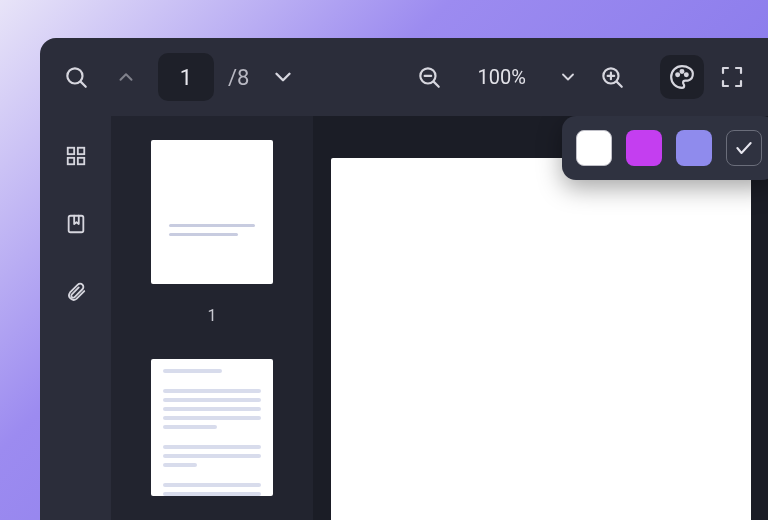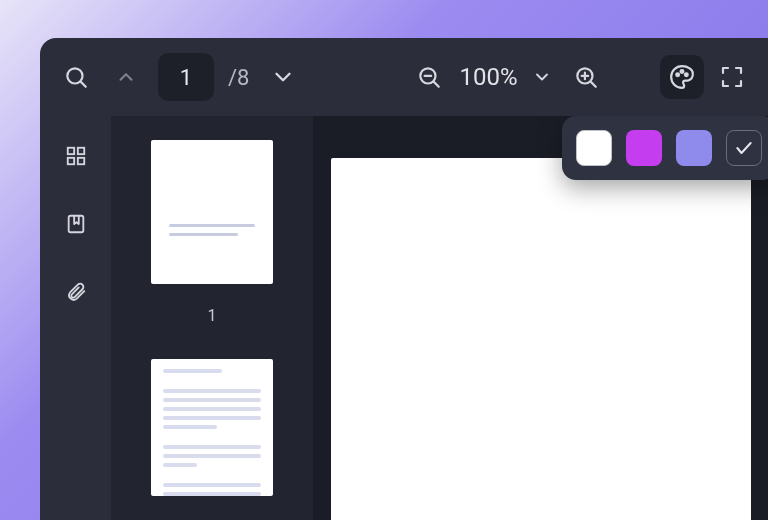--- a/index.html
+++ b/index.html
@@ -44,23 +44,23 @@
     color: #e8e8ee;
     font-size: 22px;
     margin-left: 4px;
   }
   .tb-page-total {
     font-size: 22px;
     color: #b8b8c2;
     margin: 0 6px 0 8px;
   }
   .tb-zoom-label {
-    font-size: 24px;
+    font-size: 20px;
     color: #e2e2e8;
-    margin: 0 2px;
+    margin: 0 20px;
   }
   .spacer-sm { width: 90px; }
   .spacer-lg { flex: 1; }
   .body {
     flex: 1;
     display: flex;
     overflow: hidden;
   }
   .sidebar {
     width: 71px;

